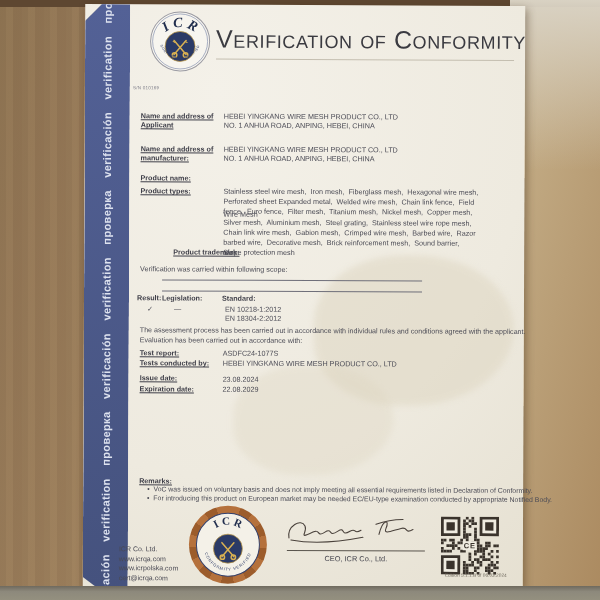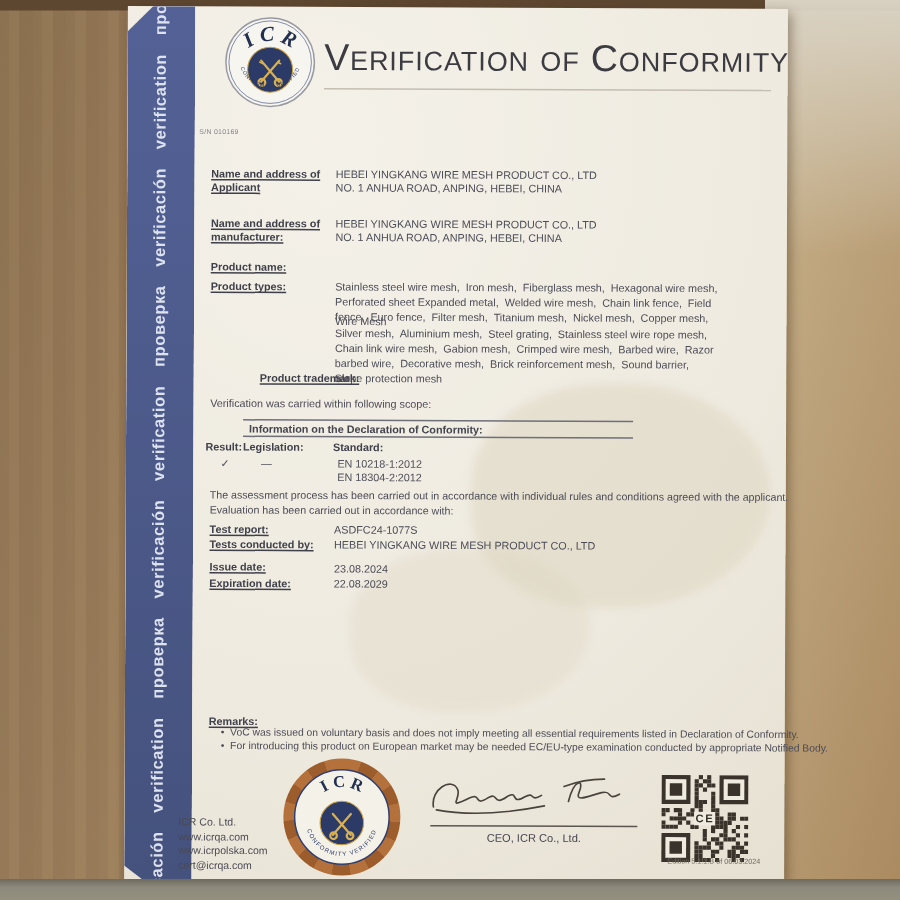--- a/index.html
+++ b/index.html
@@ -126,21 +126,20 @@
 
   <div class="lbl" style="top:182px;">Product types:</div>
   <div class="val types" style="top:182px;">Stainless steel wire mesh,  Iron mesh,  Fiberglass mesh,  Hexagonal wire mesh,  Perforated sheet Expanded metal,  Welded wire mesh,  Chain link fence,  Field fence,  Euro fence,  Filter mesh,  Titanium mesh,  Nickel mesh,  Copper mesh,  Silver mesh,  Aluminium mesh,  Steel grating,  Stainless steel wire rope mesh,  Chain link wire mesh,  Gabion mesh,  Crimped wire mesh,  Barbed wire,  Razor barbed wire,  Decorative mesh,  Brick reinforcement mesh,  Sound barrier,  Slope protection mesh</div>
 
   <div class="lbl" style="top:243px;margin-left:33px;">Product trademark:</div>
   <div class="val" style="top:243px;">n/a</div>
 
   <div class="scope">Verification was carried within following scope:</div>
 
   <div class="tbl-rule" style="top:275px;"></div>
-  <div class="tbl-head">Information on the Declaration of Conformity:</div>
   <div class="tbl-rule" style="top:286px;"></div>
   <div class="colh" style="left:53px;top:289px;">Result:</div>
   <div class="colh" style="left:78px;top:289px;">Legislation:</div>
   <div class="colh" style="left:138px;top:289px;">Standard:</div>
   <div class="cell" style="left:63px;top:300px;">✓</div>
   <div class="cell" style="left:90px;top:300px;">—</div>
   <div class="cell" style="left:141px;top:300px;">
     <div>EN 10218-1:2012</div>
     <div>EN 18304-2:2012</div>
   </div>

